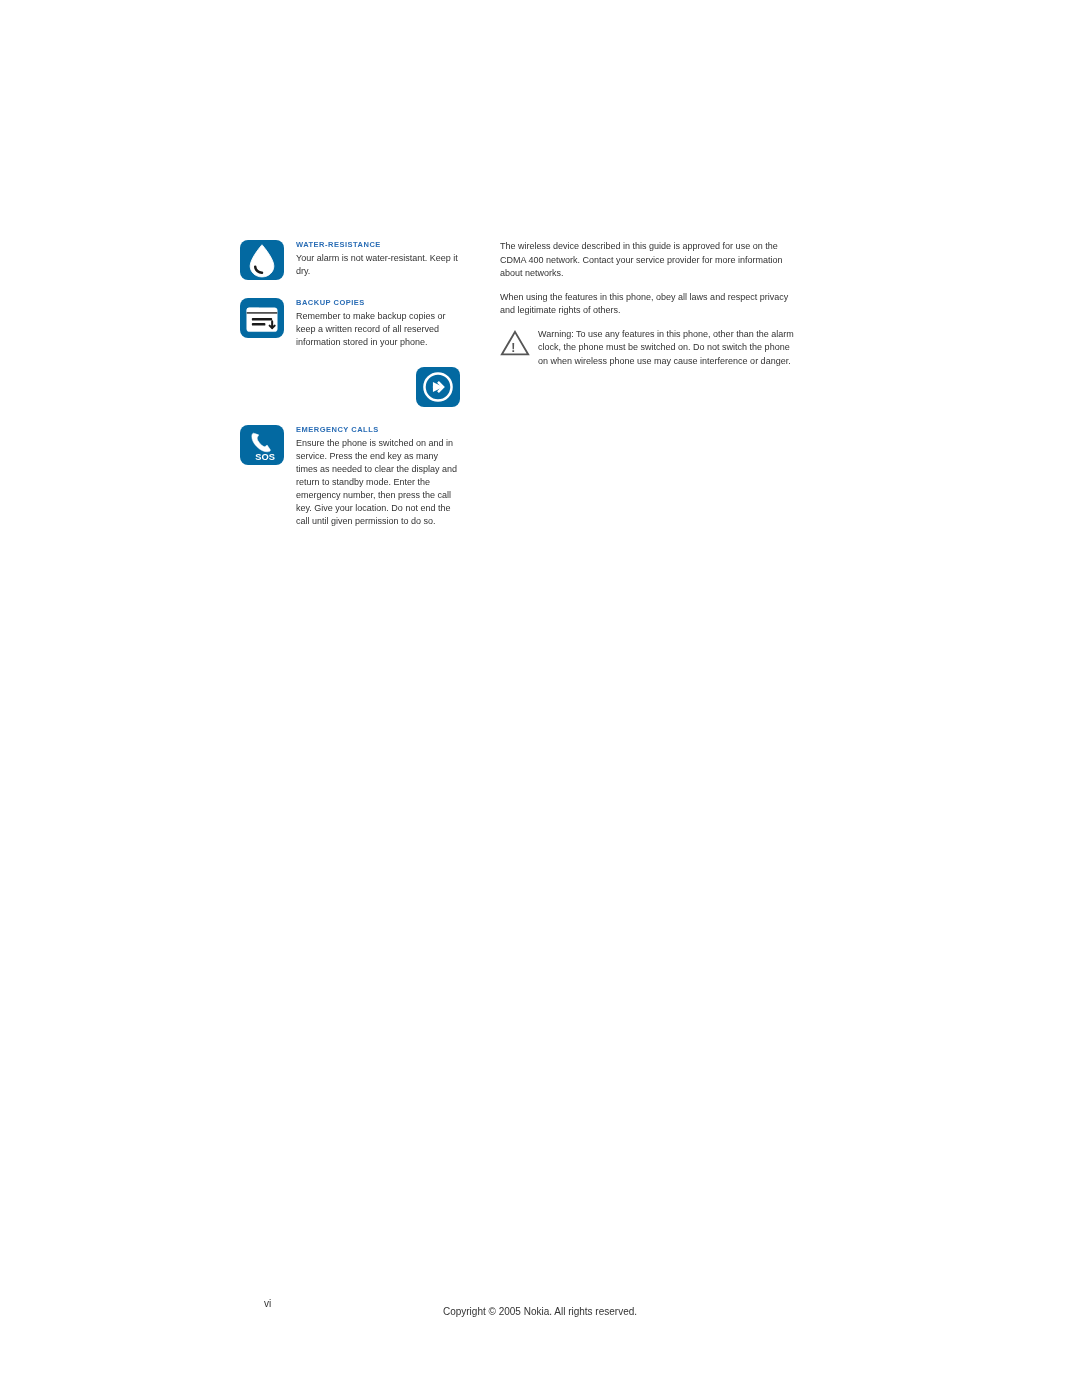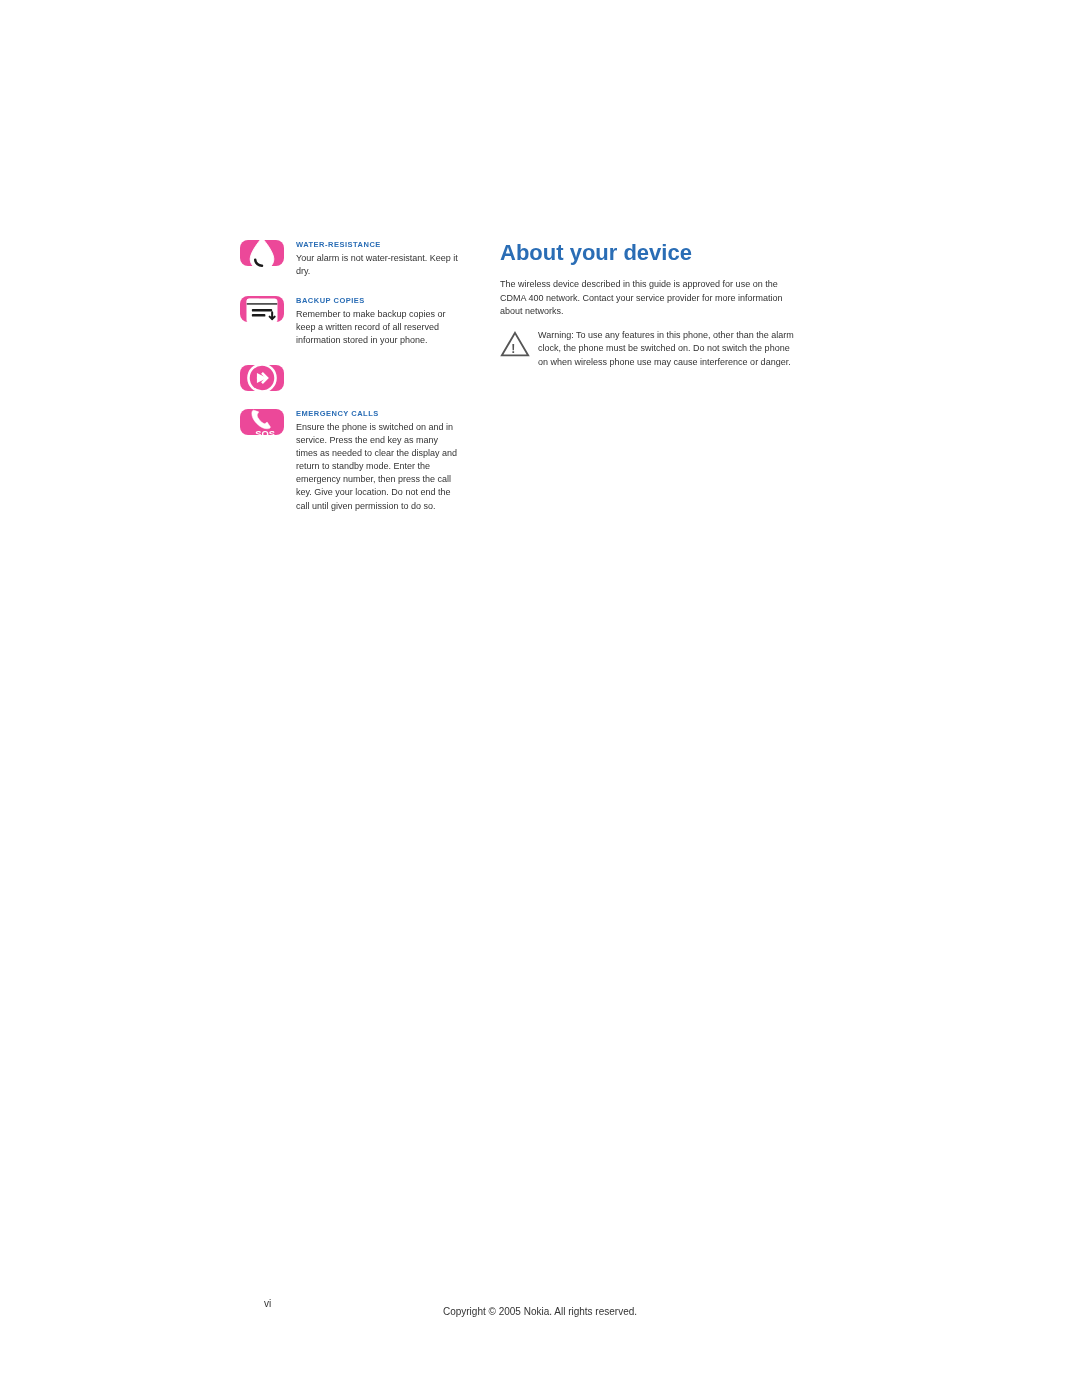--- a/index.html
+++ b/index.html
@@ -18,34 +18,35 @@
       width: 600px;
       display: flex;
       flex-direction: row;
       gap: 40px;
     }
     .left-column {
       width: 220px;
       display: flex;
       flex-direction: column;
       gap: 18px;
+      align-items: flex-end;
     }
     .right-column {
       width: 300px;
     }
     .safety-item {
       display: flex;
       flex-direction: row;
       gap: 12px;
       align-items: flex-start;
     }
     .icon-box {
       width: 44px;
-      height: 26px;
-      background: #ec4899;
+      height: 40px;
+      background: #0369a1;
       border-radius: 8px;
       flex-shrink: 0;
       display: flex;
       align-items: center;
       justify-content: center;
       color: white;
       font-size: 20px;
     }
     .item-text {
       flex: 1;
@@ -183,22 +184,22 @@
       </div>
       <div class="item-text">
         <div class="item-title">EMERGENCY CALLS</div>
         <div class="item-body">Ensure the phone is switched on and in service. Press the end key as many times as needed to clear the display and return to standby mode. Enter the emergency number, then press the call key. Give your location. Do not end the call until given permission to do so.</div>
       </div>
     </div>
 
   </div>
 
   <div class="right-column">
-    <h2 class="section-title">About your device</h2>
     <p class="section-body">The wireless device described in this guide is approved for use on the CDMA 400 network. Contact your service provider for more information about networks.</p>
+    <p class="section-body">When using the features in this phone, obey all laws and respect privacy and legitimate rights of others.</p>
     <div class="warning-box">
       <div class="warning-icon">
         <svg viewBox="0 0 32 28" fill="none" xmlns="http://www.w3.org/2000/svg">
           <path d="M16 2 L30 26 L2 26 Z" fill="none" stroke="#555" stroke-width="2"></path>
           <text x="12" y="23" font-size="13" fill="#555" font-weight="bold">!</text>
         </svg>
       </div>
       <p class="warning-text">
         <strong>Warning:</strong><span> To use any features in this phone, other than the alarm clock, the phone must be switched on. Do not switch the phone on when wireless phone use may cause interference or danger.</span>
       </p>

